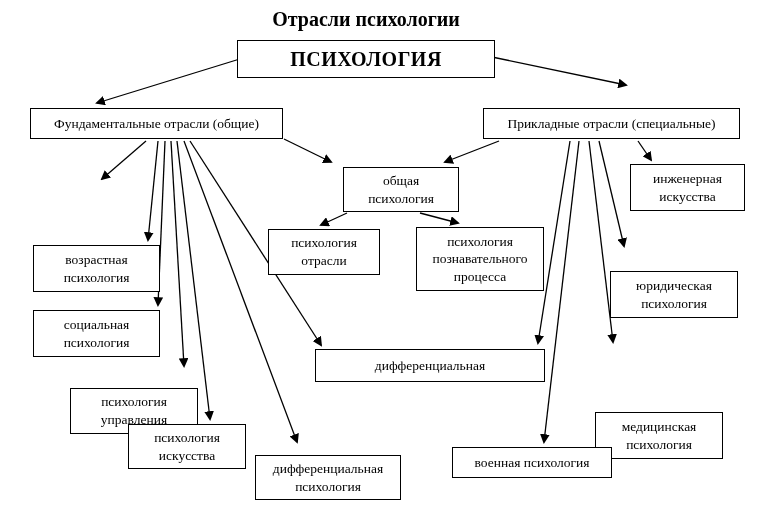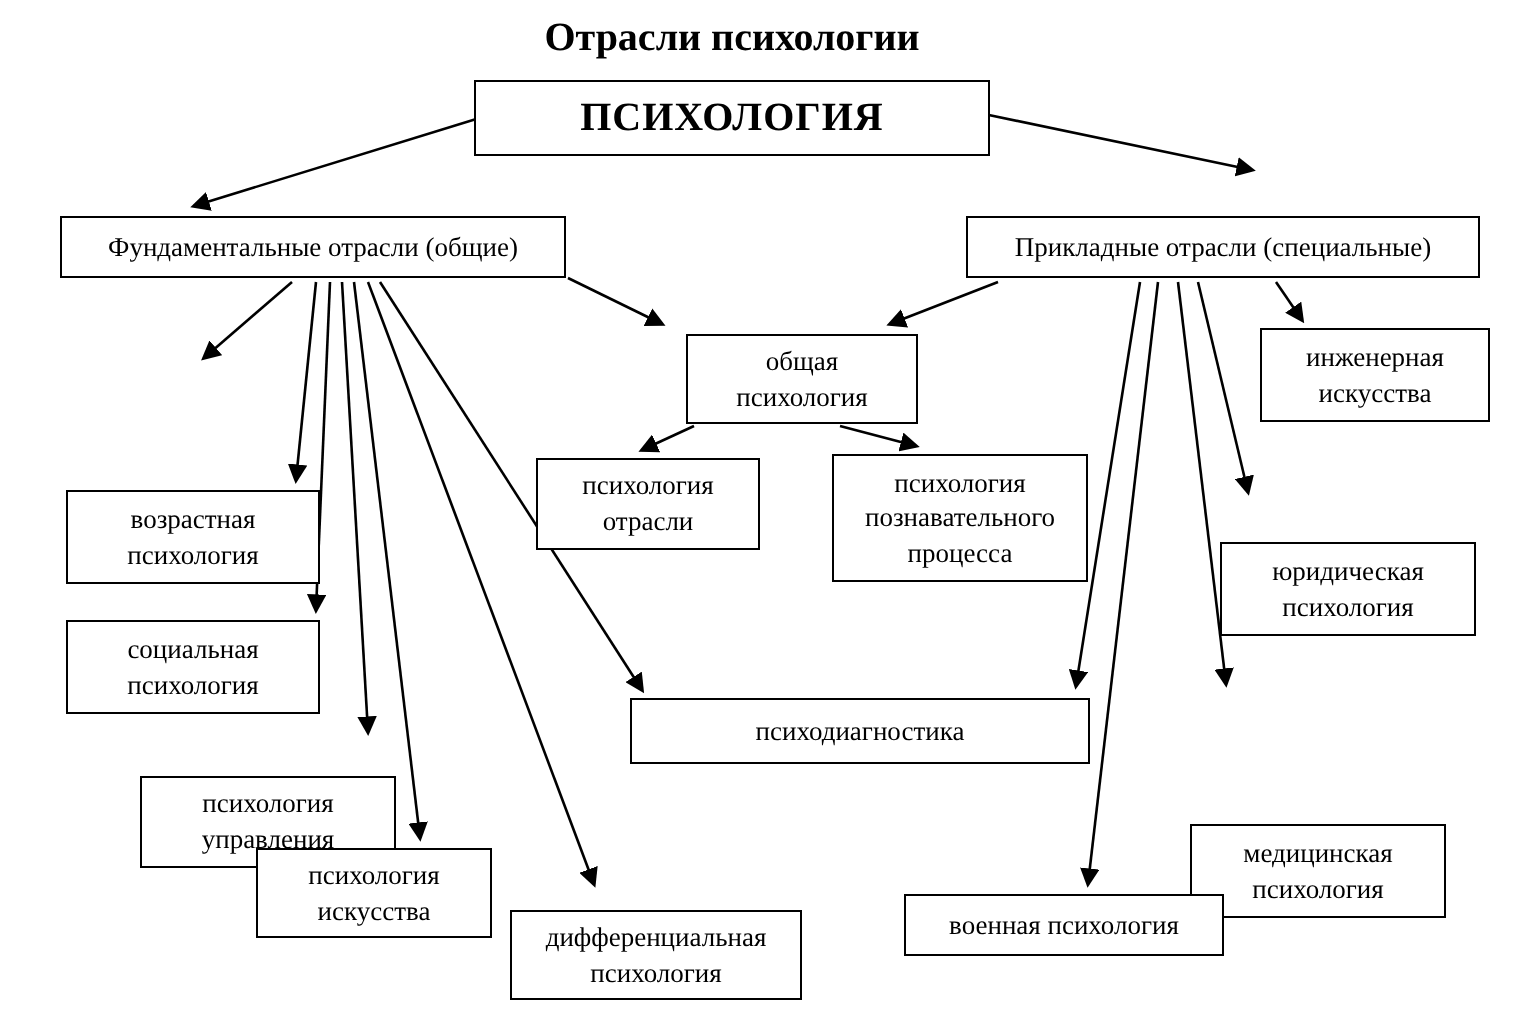--- a/index.html
+++ b/index.html
@@ -74,21 +74,21 @@
   <div class="box" style="left:70px;top:371px;width:128px;height:46px;margin-top:17px;">психология управления</div>
 
   <div class="box" style="left:128px;top:424px;width:118px;height:45px;">психология искусства</div>
 
   <div class="box" style="left:255px;top:455px;width:146px;height:45px;">дифференциальная психология</div>
 
   <div class="box" style="left:268px;top:229px;width:112px;height:46px;">психология отрасли</div>
 
   <div class="box" style="left:404px;top:227px;width:128px;height:64px;margin-left:12px;">психология познавательного процесса</div>
 
-  <div class="box" style="left:315px;top:349px;width:230px;height:33px;">психодиагностика</div>
+  <div class="box" style="left:315px;top:349px;width:230px;height:33px;">дифференциальная</div>
 
   <div class="box" style="left:630px;top:164px;width:115px;height:47px;">инженерная искусства</div>
 
   <div class="box" style="left:610px;top:251px;width:128px;height:47px;margin-top:20px;">юридическая психология</div>
 
   <div class="box" style="left:595px;top:364px;width:128px;height:47px;margin-top:48px;">медицинская психология</div>
 
   <div class="box" style="left:452px;top:447px;width:160px;height:31px;">военная психология</div>
 
 </div>

